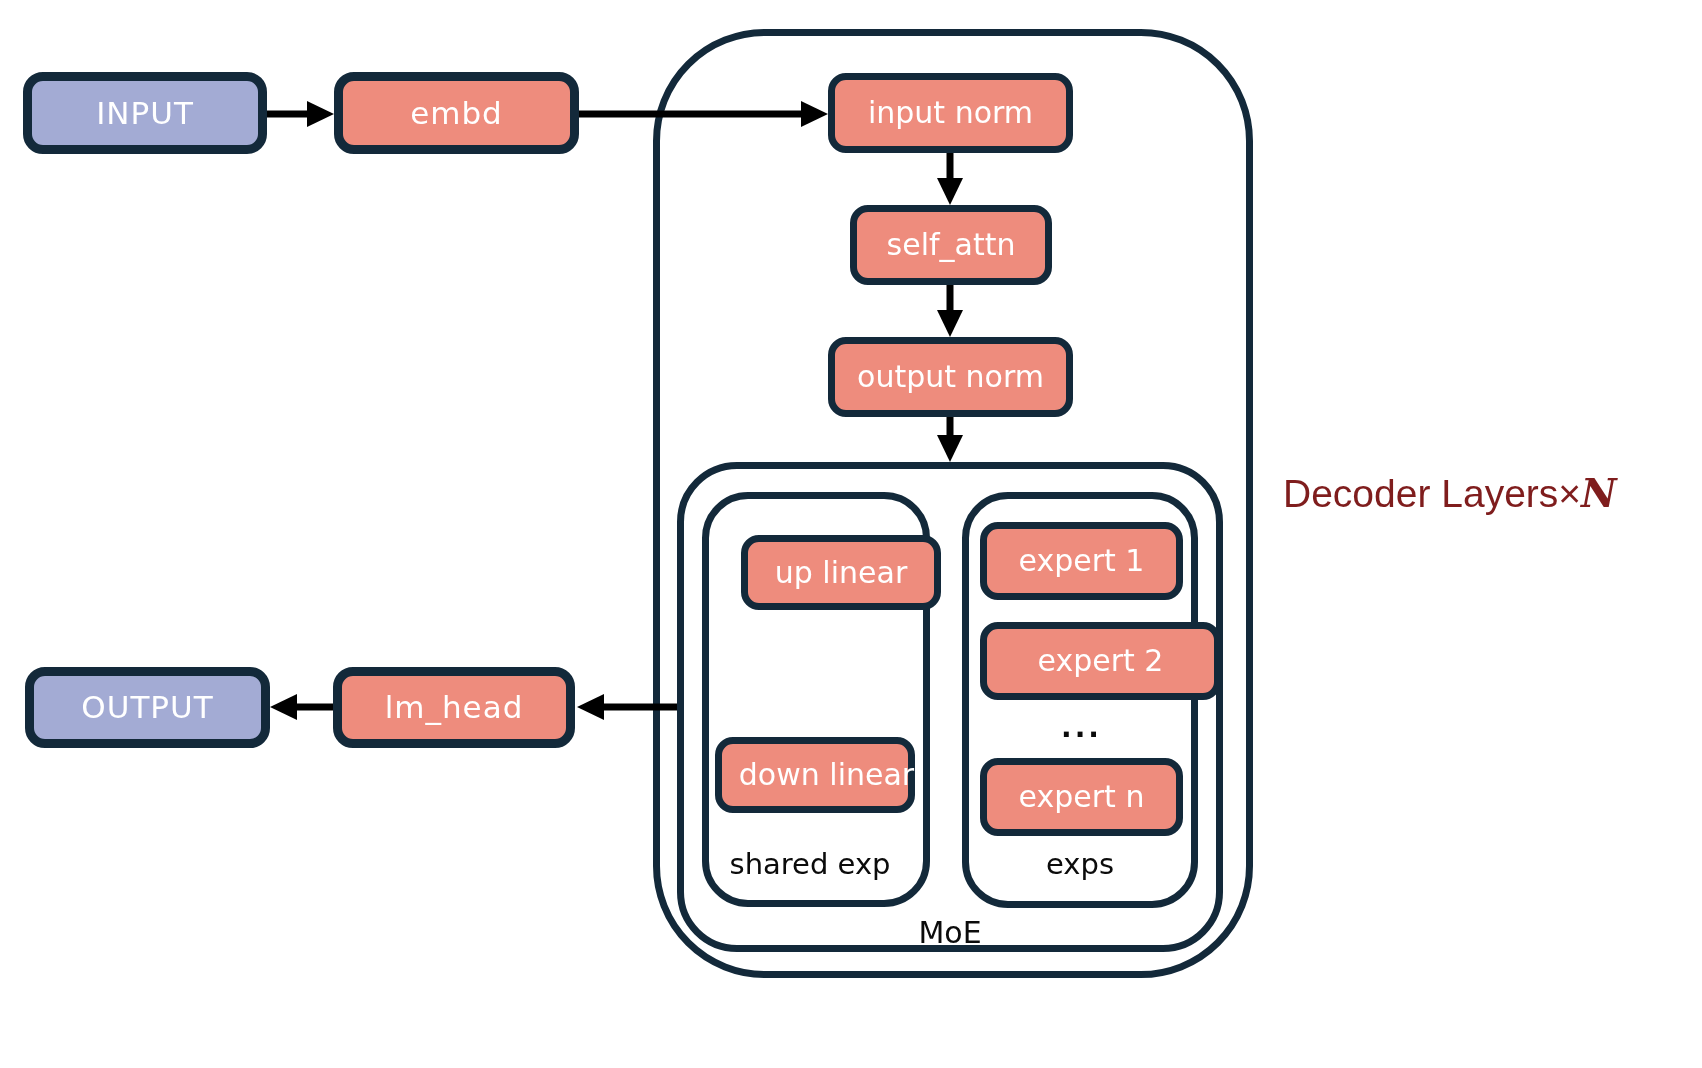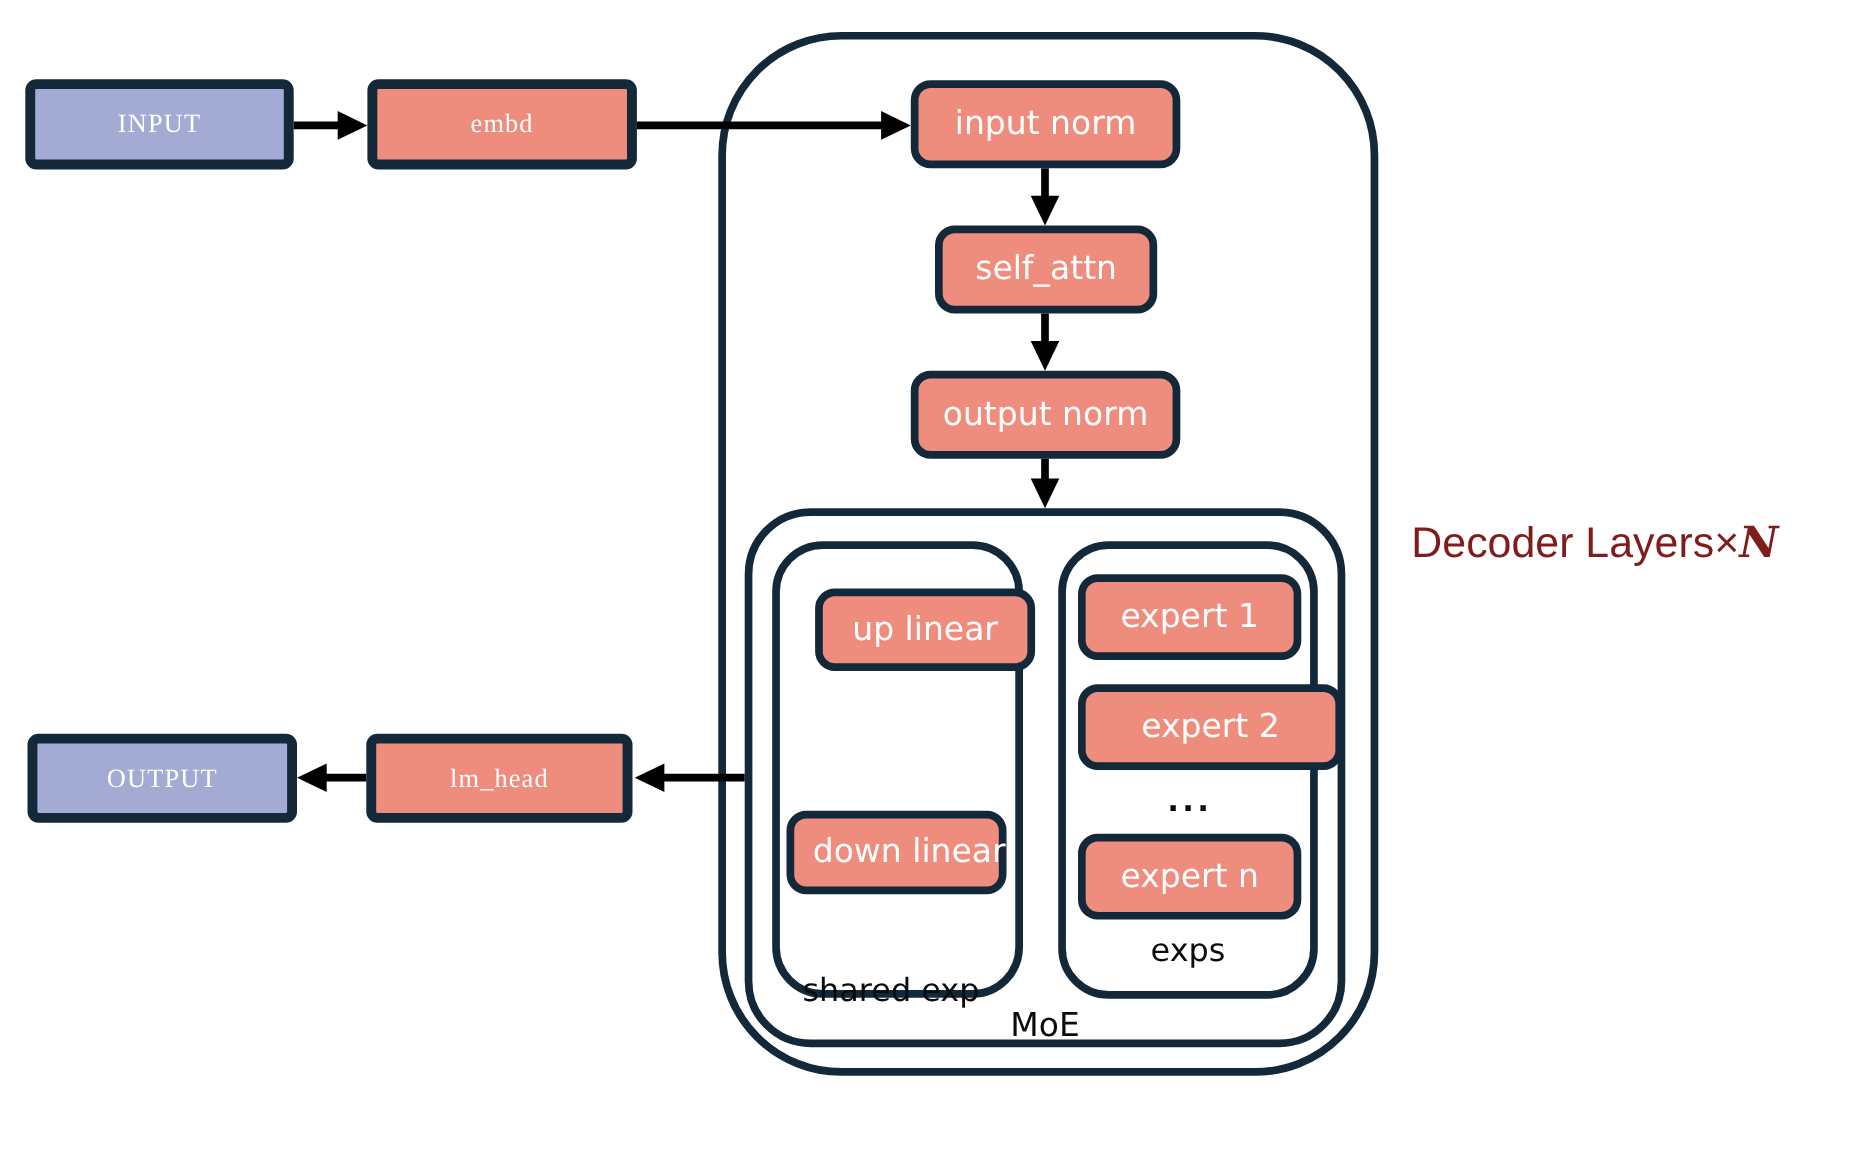--- a/index.html
+++ b/index.html
@@ -30,21 +30,21 @@
     border:7px solid var(--outline-navy);
     border-radius:18px;
     display:flex;align-items:center;justify-content:center;
     color:var(--text-white);
     font-size:30px;
     line-height:1;
     white-space:nowrap;
   }
   .salmon{background:var(--block-salmon);}
   .purple{background:var(--io-purple);}
-  .io{border-width:9px;border-radius:10px;font-size:24px;letter-spacing:1px;font-family:Liberation Serif, serif;}
+  .io{border-width:9px;border-radius:20px;font-size:31px;letter-spacing:1px;}
   .lbl{
     position:absolute;
     color:var(--text-dark);
     text-align:center;
     font-size:29px;
     line-height:1;
   }
   .decoder-caption{
     position:absolute;
     left:1283px;top:474px;
@@ -113,21 +113,21 @@
     <span>expert 1</span>
   </div>
   <div class="node salmon" style="left:980px;top:622px;width:241px;height:78px;">
     <span>expert 2</span>
   </div>
   <div class="lbl ellipsis" style="left:980px;top:714px;width:203px;">...</div>
   <div class="node salmon" style="left:980px;top:758px;width:203px;height:78px;">
     <span>expert n</span>
   </div>
 
-  <div class="lbl" style="left:702px;top:850px;width:216px;margin-top:36px;">shared exp</div>
+  <div class="lbl" style="left:702px;top:850px;width:216px;">shared exp</div>
   <div class="lbl" style="left:962px;top:850px;width:236px;">exps</div>
   <div class="lbl" style="left:677px;top:918px;width:546px;font-size:30px;">MoE</div>
 
   <div class="decoder-caption">
     <span>Decoder Layers</span><span>×</span><span class="math-n">N</span>
   </div>
 
   <svg class="arrows" width="1702" height="1068" viewBox="0 0 1702 1068">
     <g stroke="#000000" stroke-width="7" fill="#000000">
       <g>

